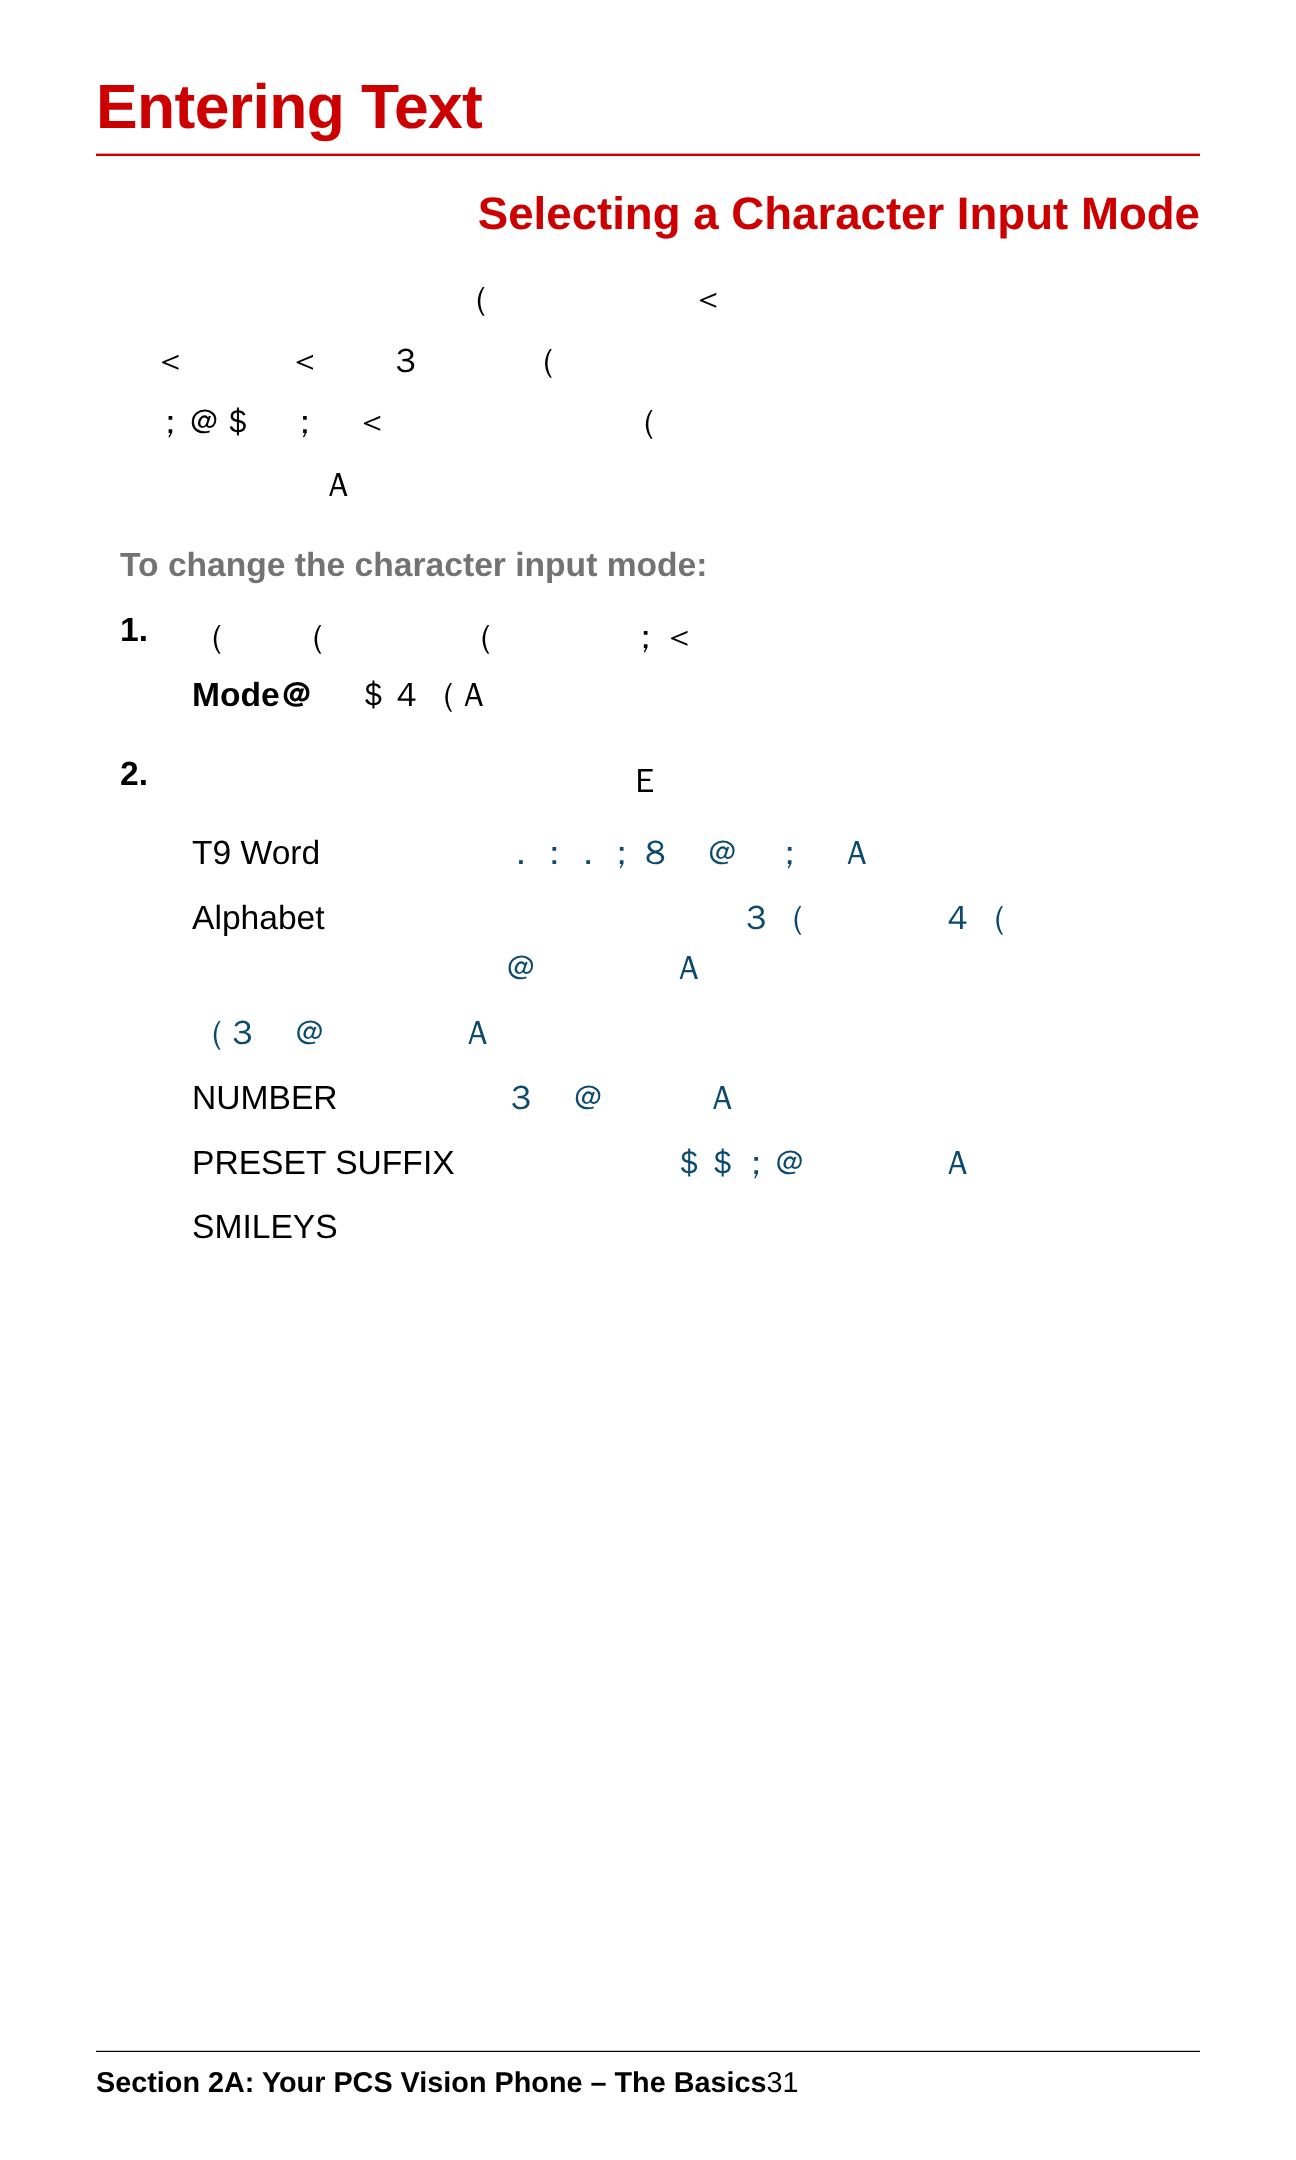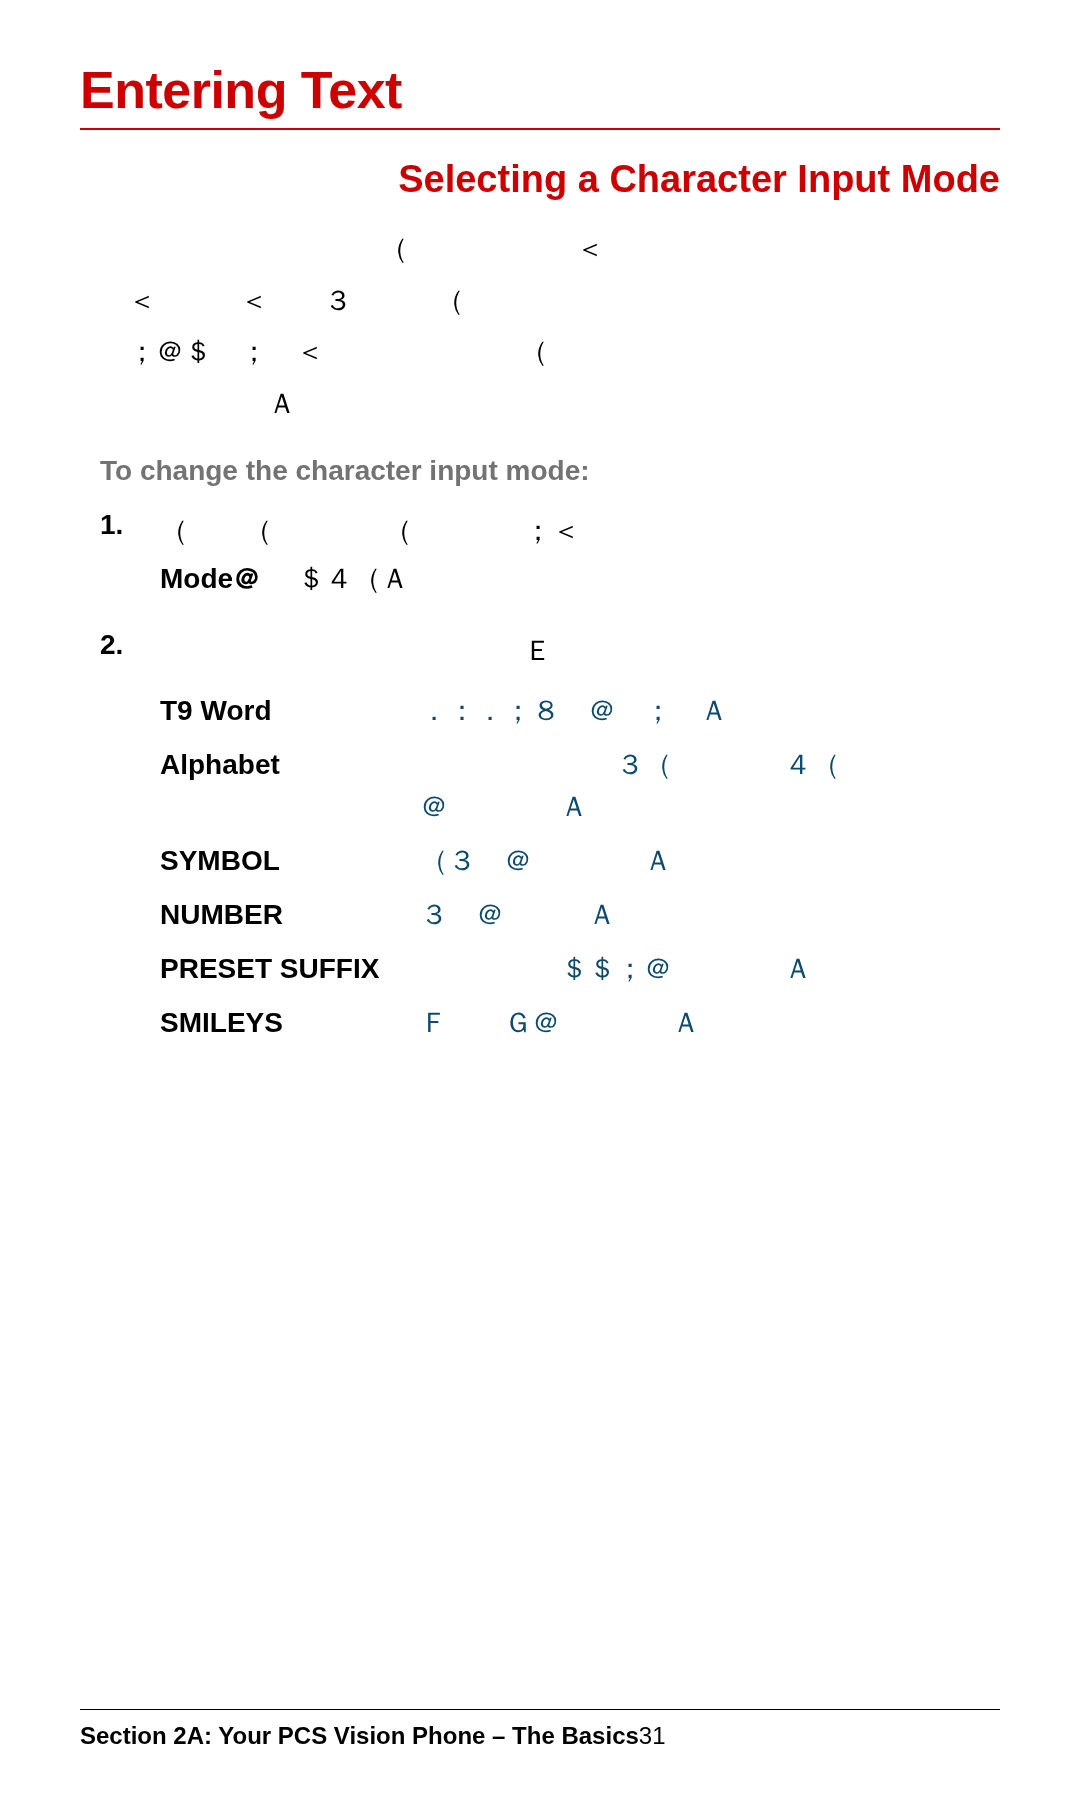--- a/index.html
+++ b/index.html
@@ -102,21 +102,21 @@
     }
 
     .mode-row {
       display: flex;
       margin-bottom: 12px;
       align-items: flex-start;
       line-height: 1.5;
     }
 
     .mode-name {
-      font-weight: bold;
+      font-weight: normal;
       font-size: 28px;
       color: #000;
       min-width: 260px;
     }
 
     .mode-desc {
       font-size: 28px;
       color: #0c4a6e;
       flex: 1;
       line-height: 1.5;
@@ -194,37 +194,35 @@
             <span class="mode-name">T9 Word</span>
             <span class="mode-desc">．：．；８　＠　；　Ａ</span>
           </div>
 
           <div class="mode-row">
             <span class="mode-name">Alphabet</span>
             <span class="mode-desc">　　　　　　　３（　　　　４（<br>＠　　　　Ａ</span>
           </div>
 
           <div class="mode-row">
-            <span class="mode-name">SYMBOL</span>
             <span class="mode-desc">（３　＠　　　　Ａ</span>
           </div>
 
           <div class="mode-row">
             <span class="mode-name">NUMBER</span>
             <span class="mode-desc">３　＠　　　Ａ</span>
           </div>
 
           <div class="mode-row">
             <span class="mode-name">PRESET SUFFIX</span>
             <span class="mode-desc">　　　　　＄＄；＠　　　　Ａ</span>
           </div>
 
           <div class="mode-row">
             <span class="mode-name">SMILEYS</span>
-            <span class="mode-desc">Ｆ　　Ｇ＠　　　　Ａ</span>
           </div>
 
         </div>
       </div>
     </div>
 
   </div>
 
   <div class="footer">
     <span class="footer-left">Section 2A: Your PCS Vision Phone – The Basics</span>

